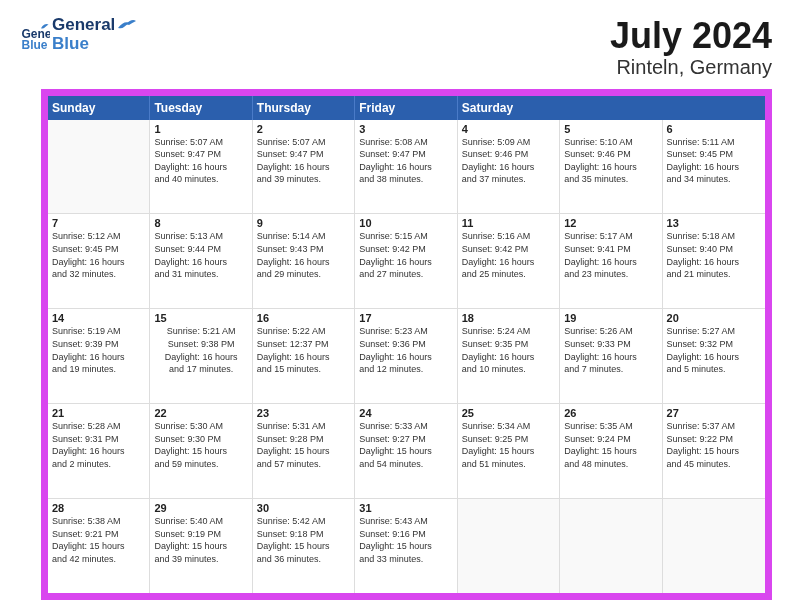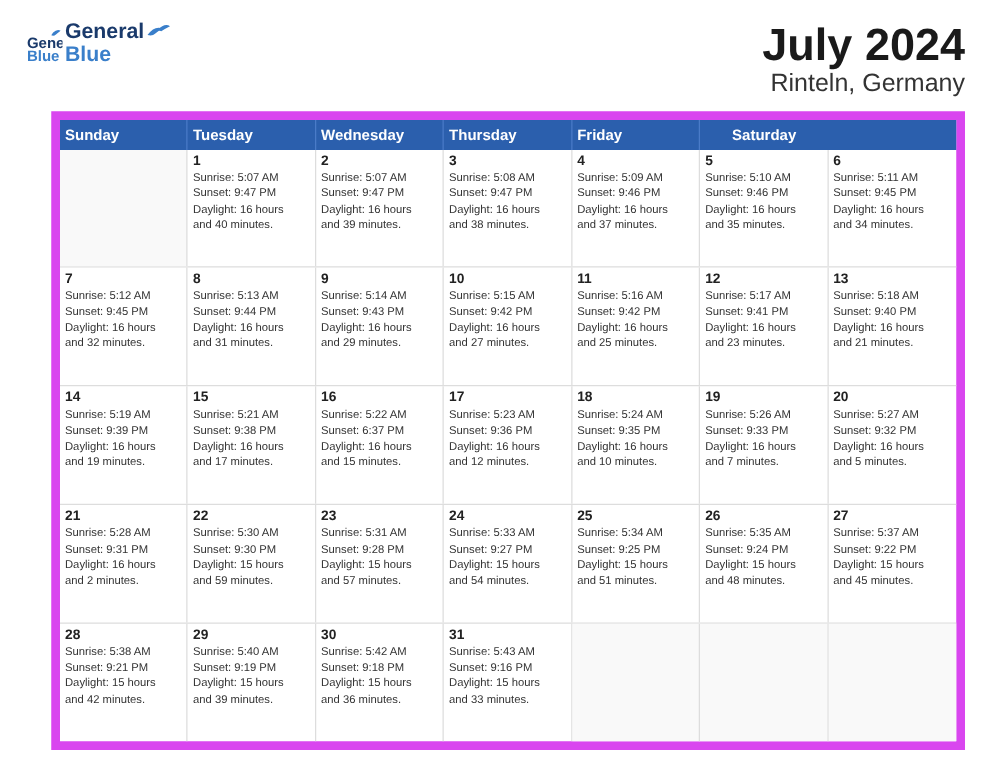--- a/index.html
+++ b/index.html
@@ -50,21 +50,21 @@
       background: #2b5fad;
     }
     .cal-header-cell {
       color: #fff;
       font-size: 12px;
       font-weight: bold;
       padding: 5px 4px;
       text-align: left;
       border-right: 1px solid #4a7bc8;
     }
-    .cal-header-cell:last-child { border-right: none; text-align: center; }
+    .cal-header-cell:last-child { border-right: none; }
     .cal-body {
       flex: 1;
       display: flex;
       flex-direction: column;
     }
     .cal-row {
       display: grid;
       grid-template-columns: repeat(7, 1fr);
       flex: 1;
       border-bottom: 1px solid #ddd;
@@ -129,21 +129,20 @@
     <div class="title-block">
       <h1>July 2024</h1>
       <h2>Rinteln, Germany</h2>
     </div>
   </div>
 
   <div class="calendar">
     <div class="cal-header">
       <div class="cal-header-cell">Sunday</div>
       <div class="cal-header-cell">Tuesday</div>
-      <div class="cal-header-cell">Wednesday</div>
       <div class="cal-header-cell">Thursday</div>
       <div class="cal-header-cell">Friday</div>
       <div class="cal-header-cell">Saturday</div>
     </div>
     <div class="cal-body" id="cal-body">
     <div class="cal-row">
           <div class="cal-cell empty"></div>
           <div class="cal-cell">
             <div class="day-num">1</div>
             <div class="day-info" style="white-space: pre-line;">Sunrise: 5:07 AM
@@ -241,29 +240,29 @@
         <div class="cal-row">
           <div class="cal-cell">
             <div class="day-num">14</div>
             <div class="day-info" style="white-space: pre-line;">Sunrise: 5:19 AM
 Sunset: 9:39 PM
 Daylight: 16 hours
 and 19 minutes.</div>
           </div>
           <div class="cal-cell">
             <div class="day-num">15</div>
-            <div class="day-info" style="white-space: pre-line;">Sunrise: 5:21 AM
+            <div class="day-info" style="white-space: pre-line; text-align: center;">Sunrise: 5:21 AM
 Sunset: 9:38 PM
 Daylight: 16 hours
 and 17 minutes.</div>
           </div>
           <div class="cal-cell">
             <div class="day-num">16</div>
             <div class="day-info" style="white-space: pre-line;">Sunrise: 5:22 AM
-Sunset: 6:37 PM
+Sunset: 12:37 PM
 Daylight: 16 hours
 and 15 minutes.</div>
           </div>
           <div class="cal-cell">
             <div class="day-num">17</div>
             <div class="day-info" style="white-space: pre-line;">Sunrise: 5:23 AM
 Sunset: 9:36 PM
 Daylight: 16 hours
 and 12 minutes.</div>
           </div>

